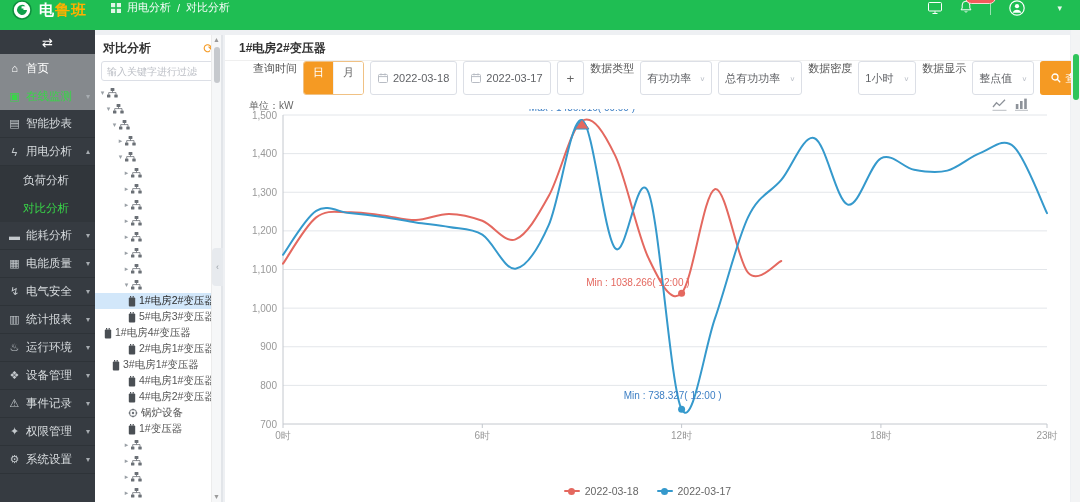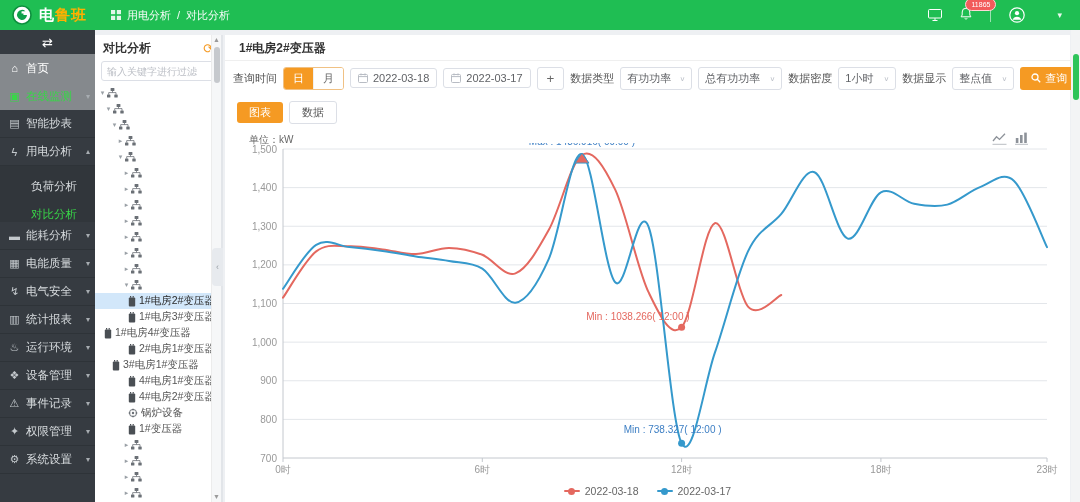--- a/index.html
+++ b/index.html
@@ -1,20 +1,20 @@
 <!DOCTYPE html>
 <html><head>
 <meta charset="utf-8">
 <style>
   * { margin:0; padding:0; box-sizing:border-box; }
   html,body { width:1080px; height:502px; overflow:hidden; }
   body { font-family:"Liberation Sans","DejaVu Sans",sans-serif; background:#eef0f3; position:relative; font-size:12px; color:#333; }
 
   
-  .topbar { height:30px; background:#1fbe53; display:flex; align-items:center; color:#fff; position:relative; z-index:5; }
+  .topbar { height:30px; background:#1fbe53; display:flex; align-items:flex-start; color:#fff; position:relative; z-index:5; }
   .logo { display:flex; align-items:center; gap:7px; padding:0 10px 0 12px; }
   .logo-name { font-size:15px; font-weight:bold; letter-spacing:1px; }
   .logo-name .accent { color:#ffb000; }
   .breadcrumb { margin-left:14px; font-size:11px; display:flex; align-items:center; gap:6px; opacity:.96; }
   .topbar-right { margin-left:auto; display:flex; align-items:center; gap:18px; padding-right:18px; }
   .bell-wrap { position:relative; }
   .badge { position:absolute; top:-9px; left:5px; background:#f25b5b; border:1px solid #ffd7d7; color:#fff; font-size:7px; line-height:9px; padding:1px 5px; border-radius:7px; white-space:nowrap; }
   .tb-divider { width:1px; height:14px; background:rgba(255,255,255,.55); }
   .tb-caret { font-size:9px; opacity:.9; margin-left:14px; }
 
@@ -24,21 +24,21 @@
   
   .sidebar { width:95px; flex:0 0 95px; background:#363b41; color:#d8dcdf; font-size:11.5px; overflow:hidden; }
   .collapse-row { height:24px; display:flex; align-items:center; justify-content:center; color:#fff; font-size:13px; cursor:pointer; }
   .s-item { height:28px; display:flex; align-items:center; padding:0 5px 0 8px; gap:5px; cursor:pointer; border-bottom:1px solid #2e3338; white-space:nowrap; }
   .s-item .s-icon { width:13px; font-size:11px; text-align:center; color:#c3c8cc; flex:0 0 13px; }
   .s-item .s-caret { margin-left:auto; font-size:8px; color:#a7acb1; }
   .s-item.hl { background:#85898d; color:#fff; border-bottom:none; }
   .s-item.hl .s-icon { color:#fff; }
   .s-item.greentxt { color:#38d648; }
   .s-item.greentxt .s-icon { color:#38d648; }
-  .s-sub { height:28px; display:flex; align-items:flex-end; padding-left:31px; cursor:pointer; color:#d8dcdf; background:#31363b; font-size:11.5px; }
+  .s-sub { height:28px; display:flex; align-items:center; padding-left:23px; cursor:pointer; color:#d8dcdf; background:#31363b; font-size:11.5px; }
   .s-sub.active { color:#38d648; }
 
   
   .treepanel { width:128px; flex:0 0 128px; background:#fff; margin:5px 0 0 0; display:flex; flex-direction:column; position:relative; border-right:2px solid #e2e5e9; }
   .tp-header { height:24px; display:flex; align-items:center; justify-content:space-between; padding:2px 7px 0 8px; }
   .tp-title { font-weight:bold; font-size:12px; color:#333; }
   .tp-refresh { color:#f59a23; font-size:13px; cursor:pointer; line-height:1; }
   .tp-searchwrap { padding:2px 6px 4px 6px; }
   .tp-search { width:100%; height:20px; border:1px solid #dcdfe6; border-radius:3px; font-size:10px; padding:0 5px; color:#666; outline:none; font-family:inherit; }
   .tp-search::placeholder { color:#bcbfc6; }
@@ -49,21 +49,21 @@
   .t-icon { display:inline-flex; margin-right:3px; }
   .tree-scrollbar { position:absolute; right:0; top:0; bottom:0; width:10px; background:#f6f7f8; border-left:1px solid #ececec; display:flex; flex-direction:column; align-items:center; }
   .tsb-arrow { font-size:7px; color:#9b9b9b; height:10px; line-height:10px; cursor:pointer; }
   .tsb-thumb { width:6px; height:36px; background:#c6c9cd; border-radius:3px; margin-top:2px; cursor:pointer; }
   .tsb-spacer { flex:1; }
   .tree-collapse-handle { position:absolute; right:-2px; top:213px; width:11px; height:38px; background:#e7eaee; border-radius:4px 0 0 4px; display:flex; align-items:center; justify-content:center; color:#9aa0a6; font-size:9px; cursor:pointer; z-index:3; }
 
   
   .main { flex:1; min-width:0; background:#fff; margin:5px 10px 0 2px; display:flex; flex-direction:column; position:relative; }
   .m-title { height:26px; line-height:27px; padding:0 14px; font-weight:bold; font-size:12px; color:#333; border-bottom:1px solid #efefef; }
-  .querybar { height:34px; display:flex; align-items:center; padding:0 8px; gap:6px; font-size:11px; color:#555; }
+  .querybar { height:34px; display:flex; padding:0 28px; gap:6px; font-size:11px; color:#555; }
   .q-label { color:#555; flex-shrink:0; }
   .seg { display:flex; border:1px solid #f0c184; border-radius:3px; overflow:hidden; flex-shrink:0; cursor:pointer; }
   .seg-on { background:#f59a23; color:#fff; padding:3px 9px; }
   .seg-off { background:#fff; color:#666; padding:3px 9px; border-left:1px solid #f0f0f0; }
   .datebox { display:flex; align-items:center; gap:5px; border:1px solid #dcdfe6; border-radius:3px; padding:3px 7px; color:#606266; cursor:pointer; flex-shrink:0; }
   .plusbtn { border:1px solid #dcdfe6; border-radius:3px; padding:3px 9px; color:#666; cursor:pointer; background:#fff; flex-shrink:0; }
   .selectbox { display:flex; align-items:center; justify-content:space-between; border:1px solid #dcdfe6; border-radius:3px; padding:3px 6px; color:#606266; cursor:pointer; flex-shrink:0; gap:5px; }
   .sel-caret { font-size:8px; color:#c0c4cc; transform:scaleY(.8); }
   .searchbtn { background:#f59a23; color:#fff; border:none; border-radius:3px; padding:4px 11px; display:flex; align-items:center; gap:4px; font-size:11px; cursor:pointer; flex-shrink:0; font-family:inherit; }
   .tabsrow { height:34px; display:flex; align-items:center; gap:6px; padding:0 12px; }
@@ -382,21 +382,21 @@
         </div>
         <div class="tnode" style="padding-left: 24px;">
           <span class="t-exp"></span>
           <span class="t-icon">
             <svg width="8" height="11" viewBox="0 0 8 11">
               <rect x="2" y="0" width="1.2" height="1.6" fill="#4a4f54"></rect>
               <rect x="4.6" y="0" width="1.2" height="1.6" fill="#4a4f54"></rect>
               <rect x="0.8" y="1.4" width="6.4" height="9.2" rx="1" fill="#4a4f54"></rect>
             </svg>
           </span>
-          <span>1#电房3#变压器</span>
+          <span>5#电房3#变压器</span>
         </div>
         <div class="tnode" style="">
           <span class="t-exp"></span>
           <span class="t-icon">
             <svg width="8" height="11" viewBox="0 0 8 11">
               <rect x="2" y="0" width="1.2" height="1.6" fill="#4a4f54"></rect>
               <rect x="4.6" y="0" width="1.2" height="1.6" fill="#4a4f54"></rect>
               <rect x="0.8" y="1.4" width="6.4" height="9.2" rx="1" fill="#4a4f54"></rect>
             </svg>
           </span>
@@ -574,24 +574,20 @@
         <span style="display:inline-flex;">
             <svg width="10" height="10" viewBox="0 0 10 10">
               <circle cx="4" cy="4" r="3" fill="none" stroke="#fff" stroke-width="1.3"></circle>
               <path d="M6.3 6.3L9.2 9.2" stroke="#fff" stroke-width="1.3"></path>
             </svg>
           </span>
         <span>查询</span>
       </button>
     </div>
 
-    <div class="tabsrow">
-      <span class="tab active">图表</span>
-      <span class="tab idle">数据</span>
-    </div>
 
     <div class="chartwrap">
       <span class="unit-label">单位：kW</span>
       <div class="toolbox">
         <span>
             <svg width="15" height="13" viewBox="0 0 15 13">
               <path d="M1 9l3.5-4.2 3 2.6L13 1.8" stroke="#8d9299" fill="none" stroke-width="1.3"></path>
               <path d="M0.5 12.3h14" stroke="#b9bdc2"></path>
             </svg>
           </span>

